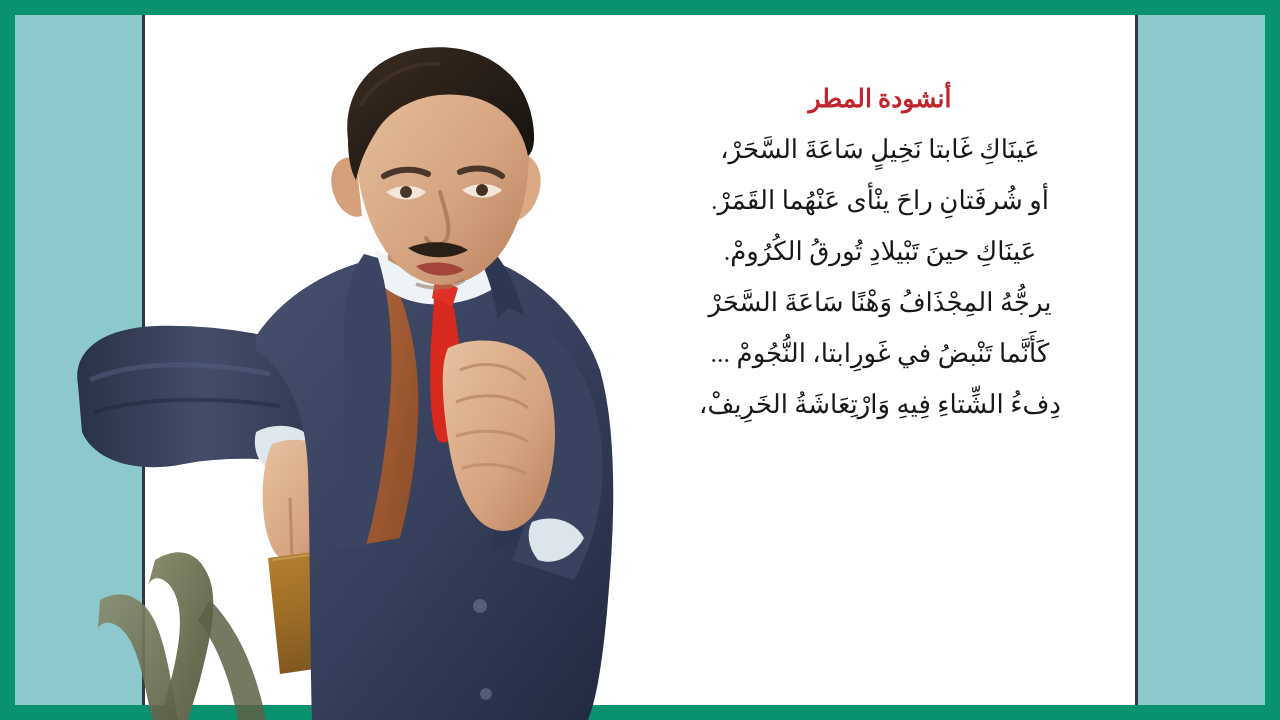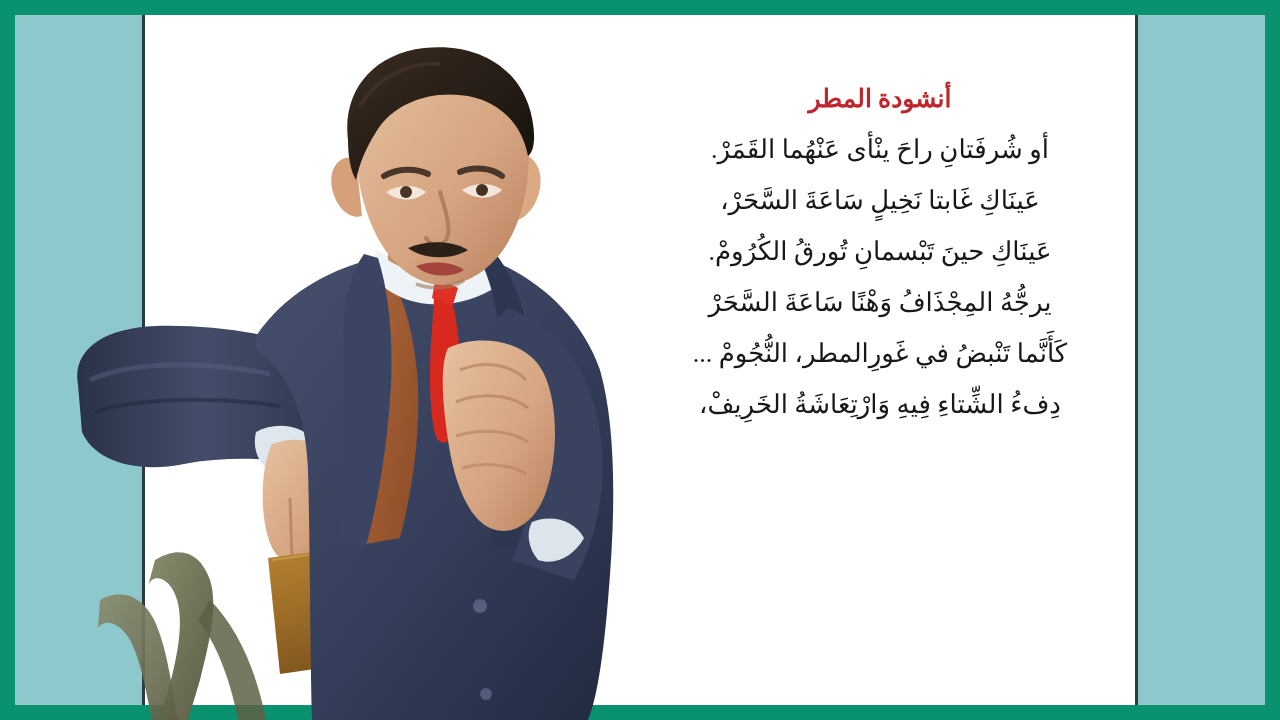--- a/index.html
+++ b/index.html
@@ -198,21 +198,21 @@
 
         <path d="M356 226 C372 220, 394 222, 404 230 C392 238, 368 238, 356 226 Z" fill="#a3453a"></path>
 
         <path d="M356 244 C372 250, 392 248, 404 240" stroke="#9e7a5c" stroke-width="4" fill="none" opacity="0.6"></path>
       </g>
     </svg>
   </div>
 
   <div id="poem">
     <div id="poem-title">أنشودة المطر</div>
+    <div class="verse">عَينَاكِ غَابتا نَخِيلٍ سَاعَةَ السَّحَرْ،</div>
     <div class="verse">أو شُرفَتانِ راحَ ينْأى عَنْهُما القَمَرْ.</div>
-    <div class="verse">عَينَاكِ غَابتا نَخِيلٍ سَاعَةَ السَّحَرْ،</div>
-    <div class="verse">عَينَاكِ حينَ تَبْسمانِ تُورقُ الكُرُومْ.</div>
+    <div class="verse">عَينَاكِ حينَ تَبْيلادِ تُورقُ الكُرُومْ.</div>
     <div class="verse">يرجُّهُ المِجْذَافُ وَهْنًا سَاعَةَ السَّحَرْ</div>
-    <div class="verse">كَأَنَّما تَنْبضُ في غَورِالمطر، النُّجُومْ ...</div>
+    <div class="verse">كَأَنَّما تَنْبضُ في غَورِابتا، النُّجُومْ ...</div>
     <div class="verse">دِفءُ الشِّتاءِ فِيهِ وَارْتِعَاشَةُ الخَرِيفْ،</div>
   </div>
 
 </div>
 
 </body></html>

